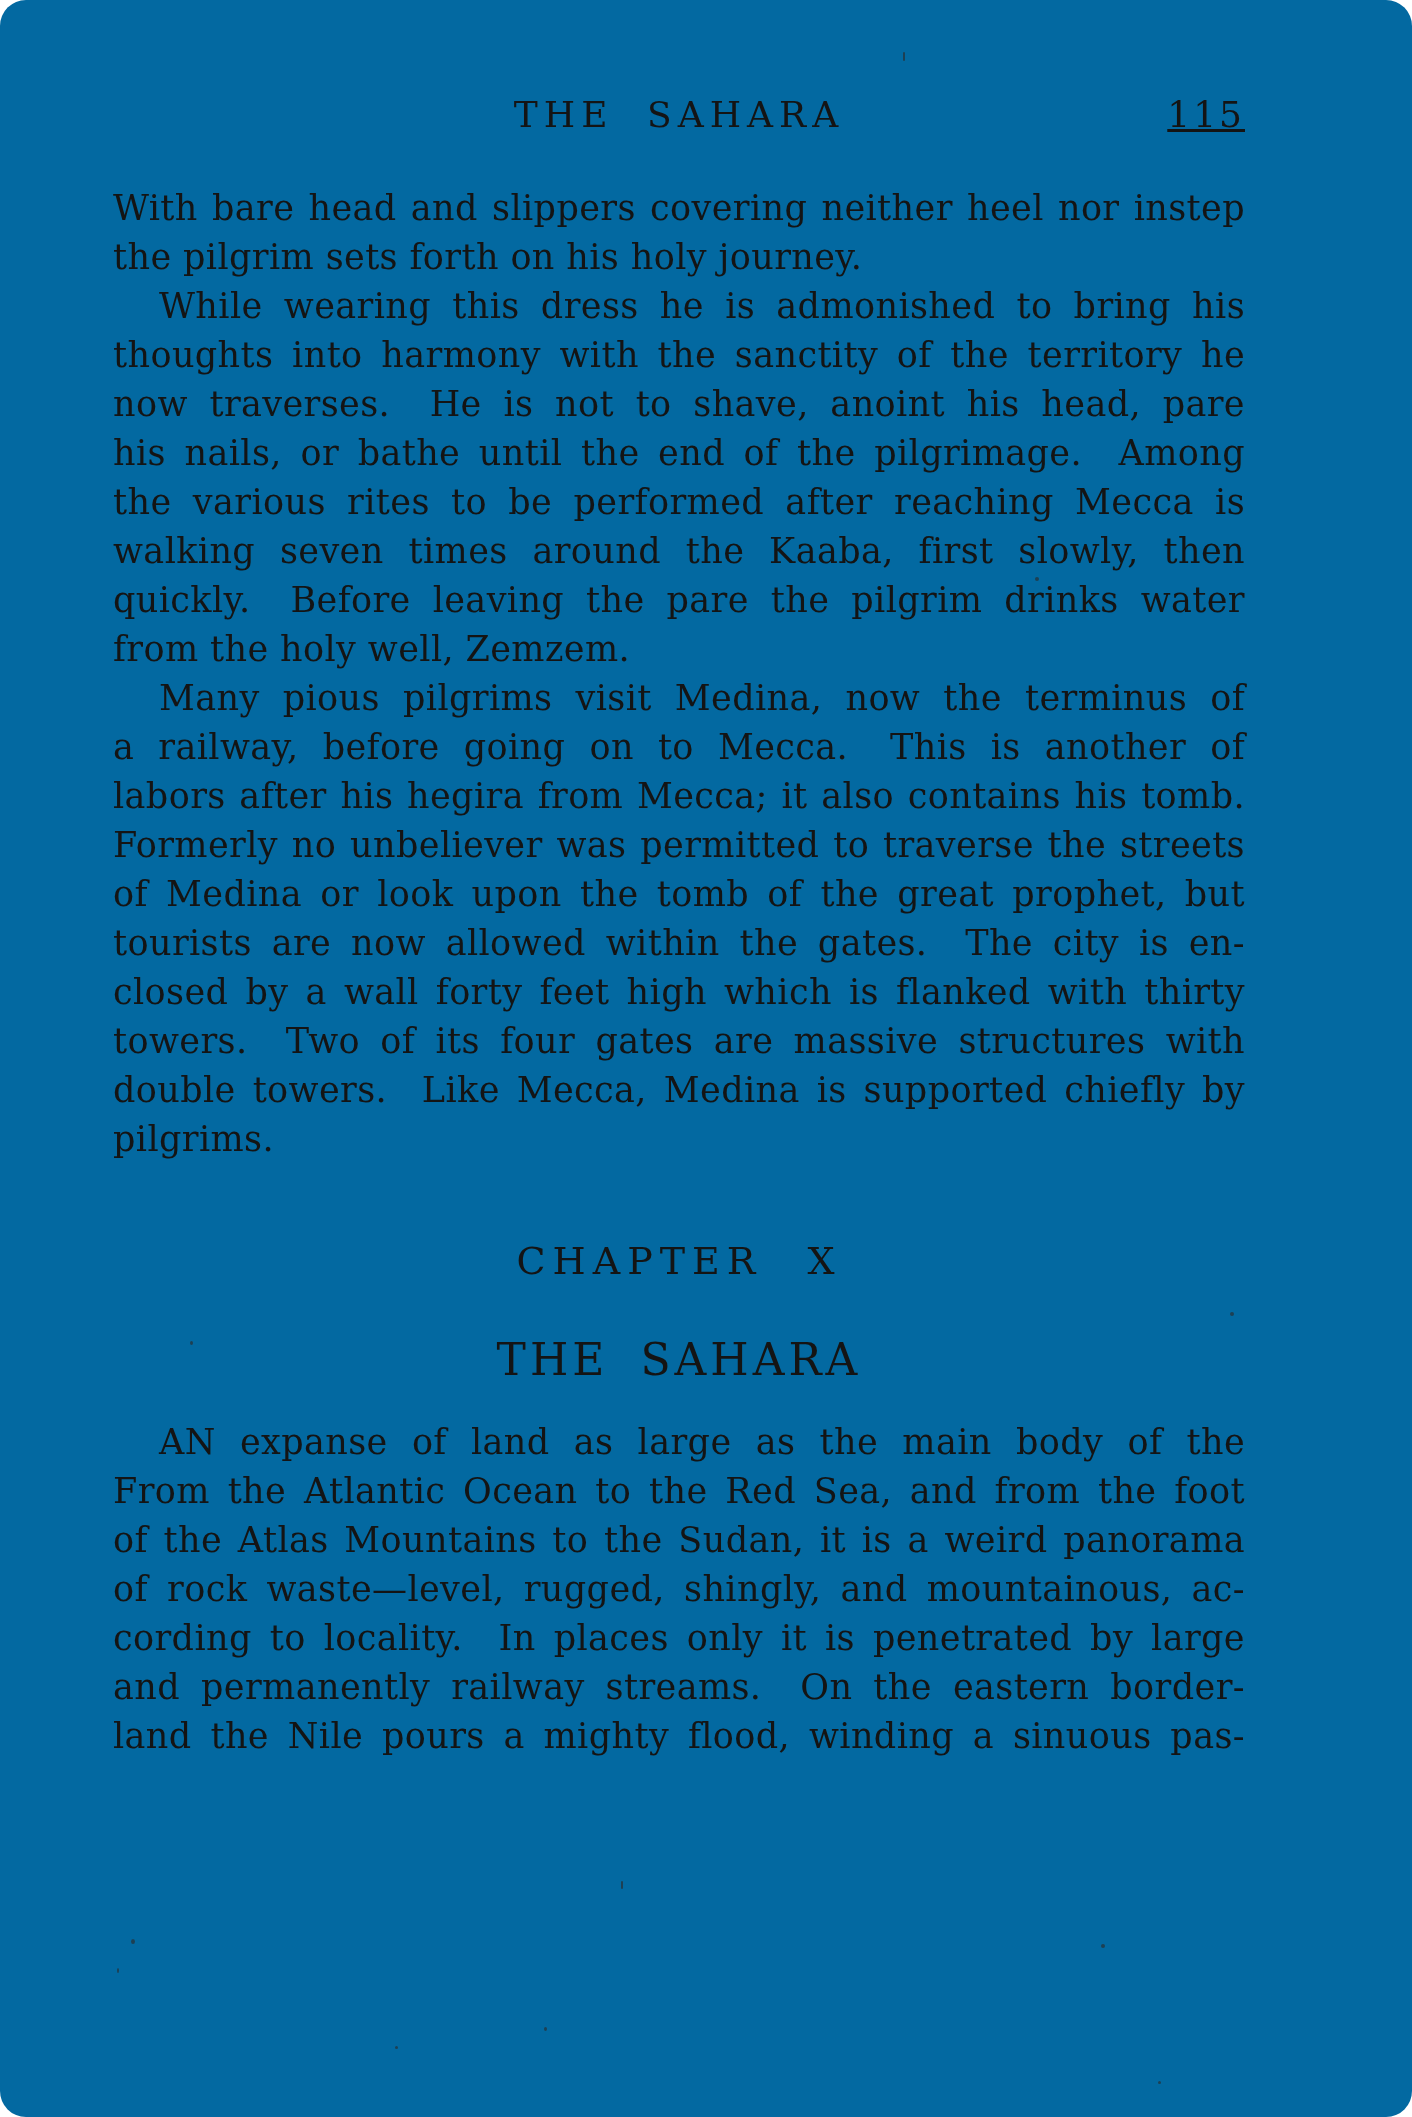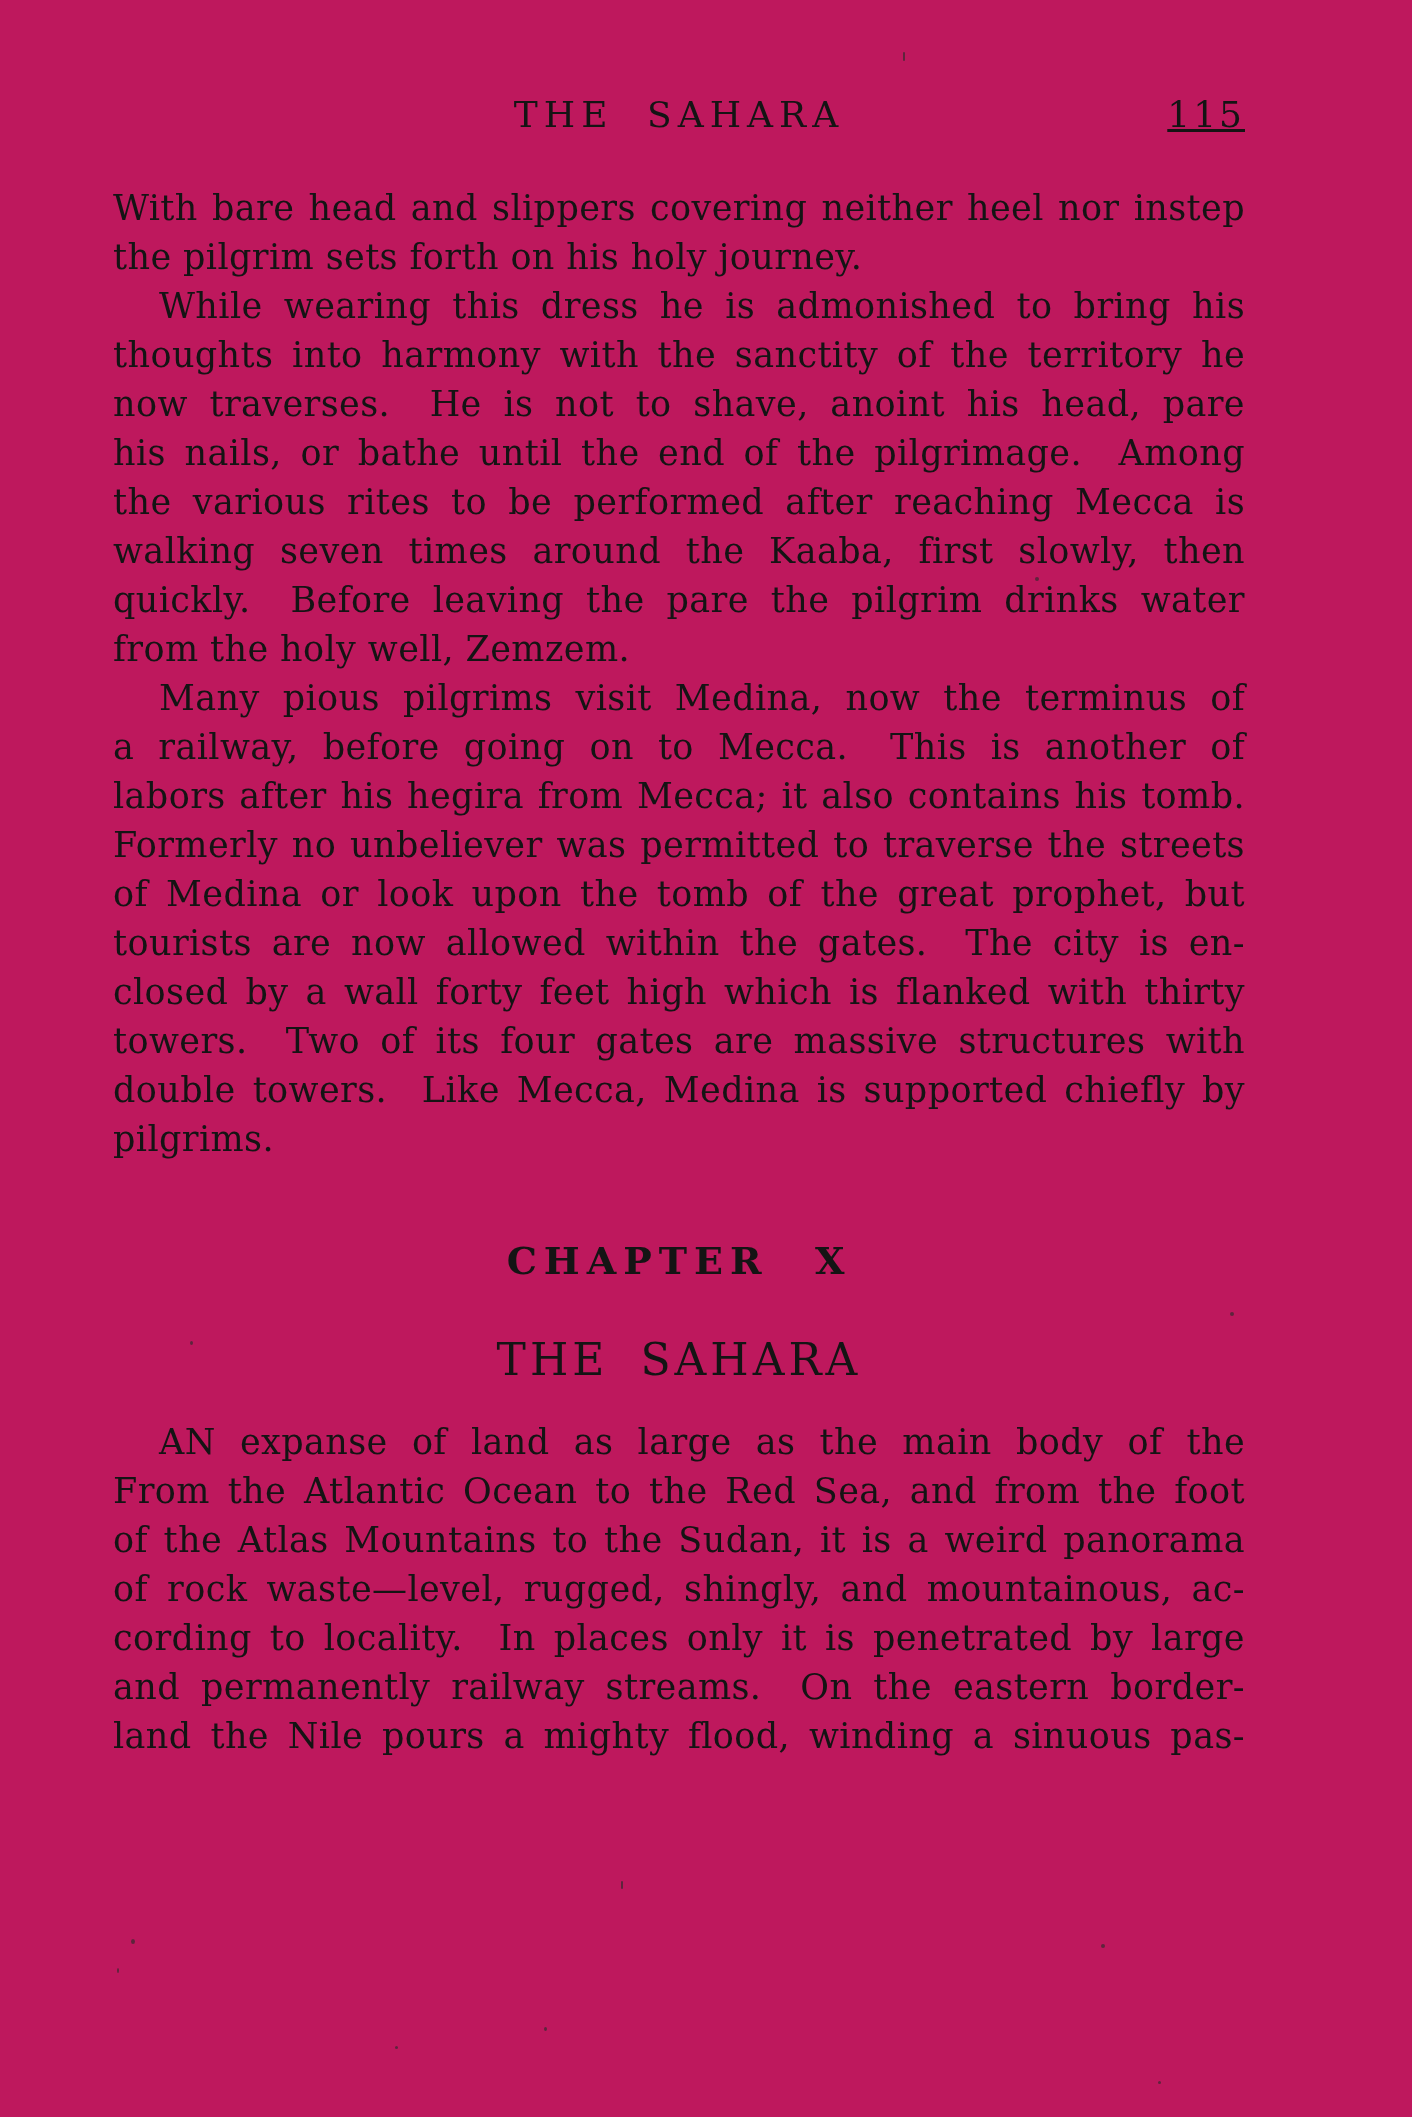--- a/index.html
+++ b/index.html
@@ -4,24 +4,25 @@
 <style>
   html, body {
     margin: 0;
     padding: 0;
     background: #ffffff;
   }
   .page {
     position: relative;
     width: 1412px;
     height: 2117px;
-    background: #be185d;
+    background: #0369a1;
     color: #141414;
     font-family: "DejaVu Serif", "Liberation Serif", serif;
     overflow: hidden;
+    border-radius: 26px;
   }
   .text-col {
     margin-left: 113px;
     width: 1132px;
   }
   
   .running-header {
     position: relative;
     margin-top: 92px;
     height: 46px;
@@ -49,21 +50,21 @@
     text-align: justify;
     text-align-last: justify;
   }
   .line.last { text-align-last: left; }
   .para.indent .line:first-child { text-indent: 46px; }
   
   .chapter-label {
     margin: 74px 0 0 0;
     font-size: 38px;
     line-height: 46px;
-    font-weight: bold;
+    font-weight: normal;
     text-align: center;
     letter-spacing: 7px;
     word-spacing: 26px;
   }
   .chapter-title {
     margin: 50px 0 0 0;
     font-size: 44px;
     line-height: 52px;
     font-weight: normal;
     text-align: center;

